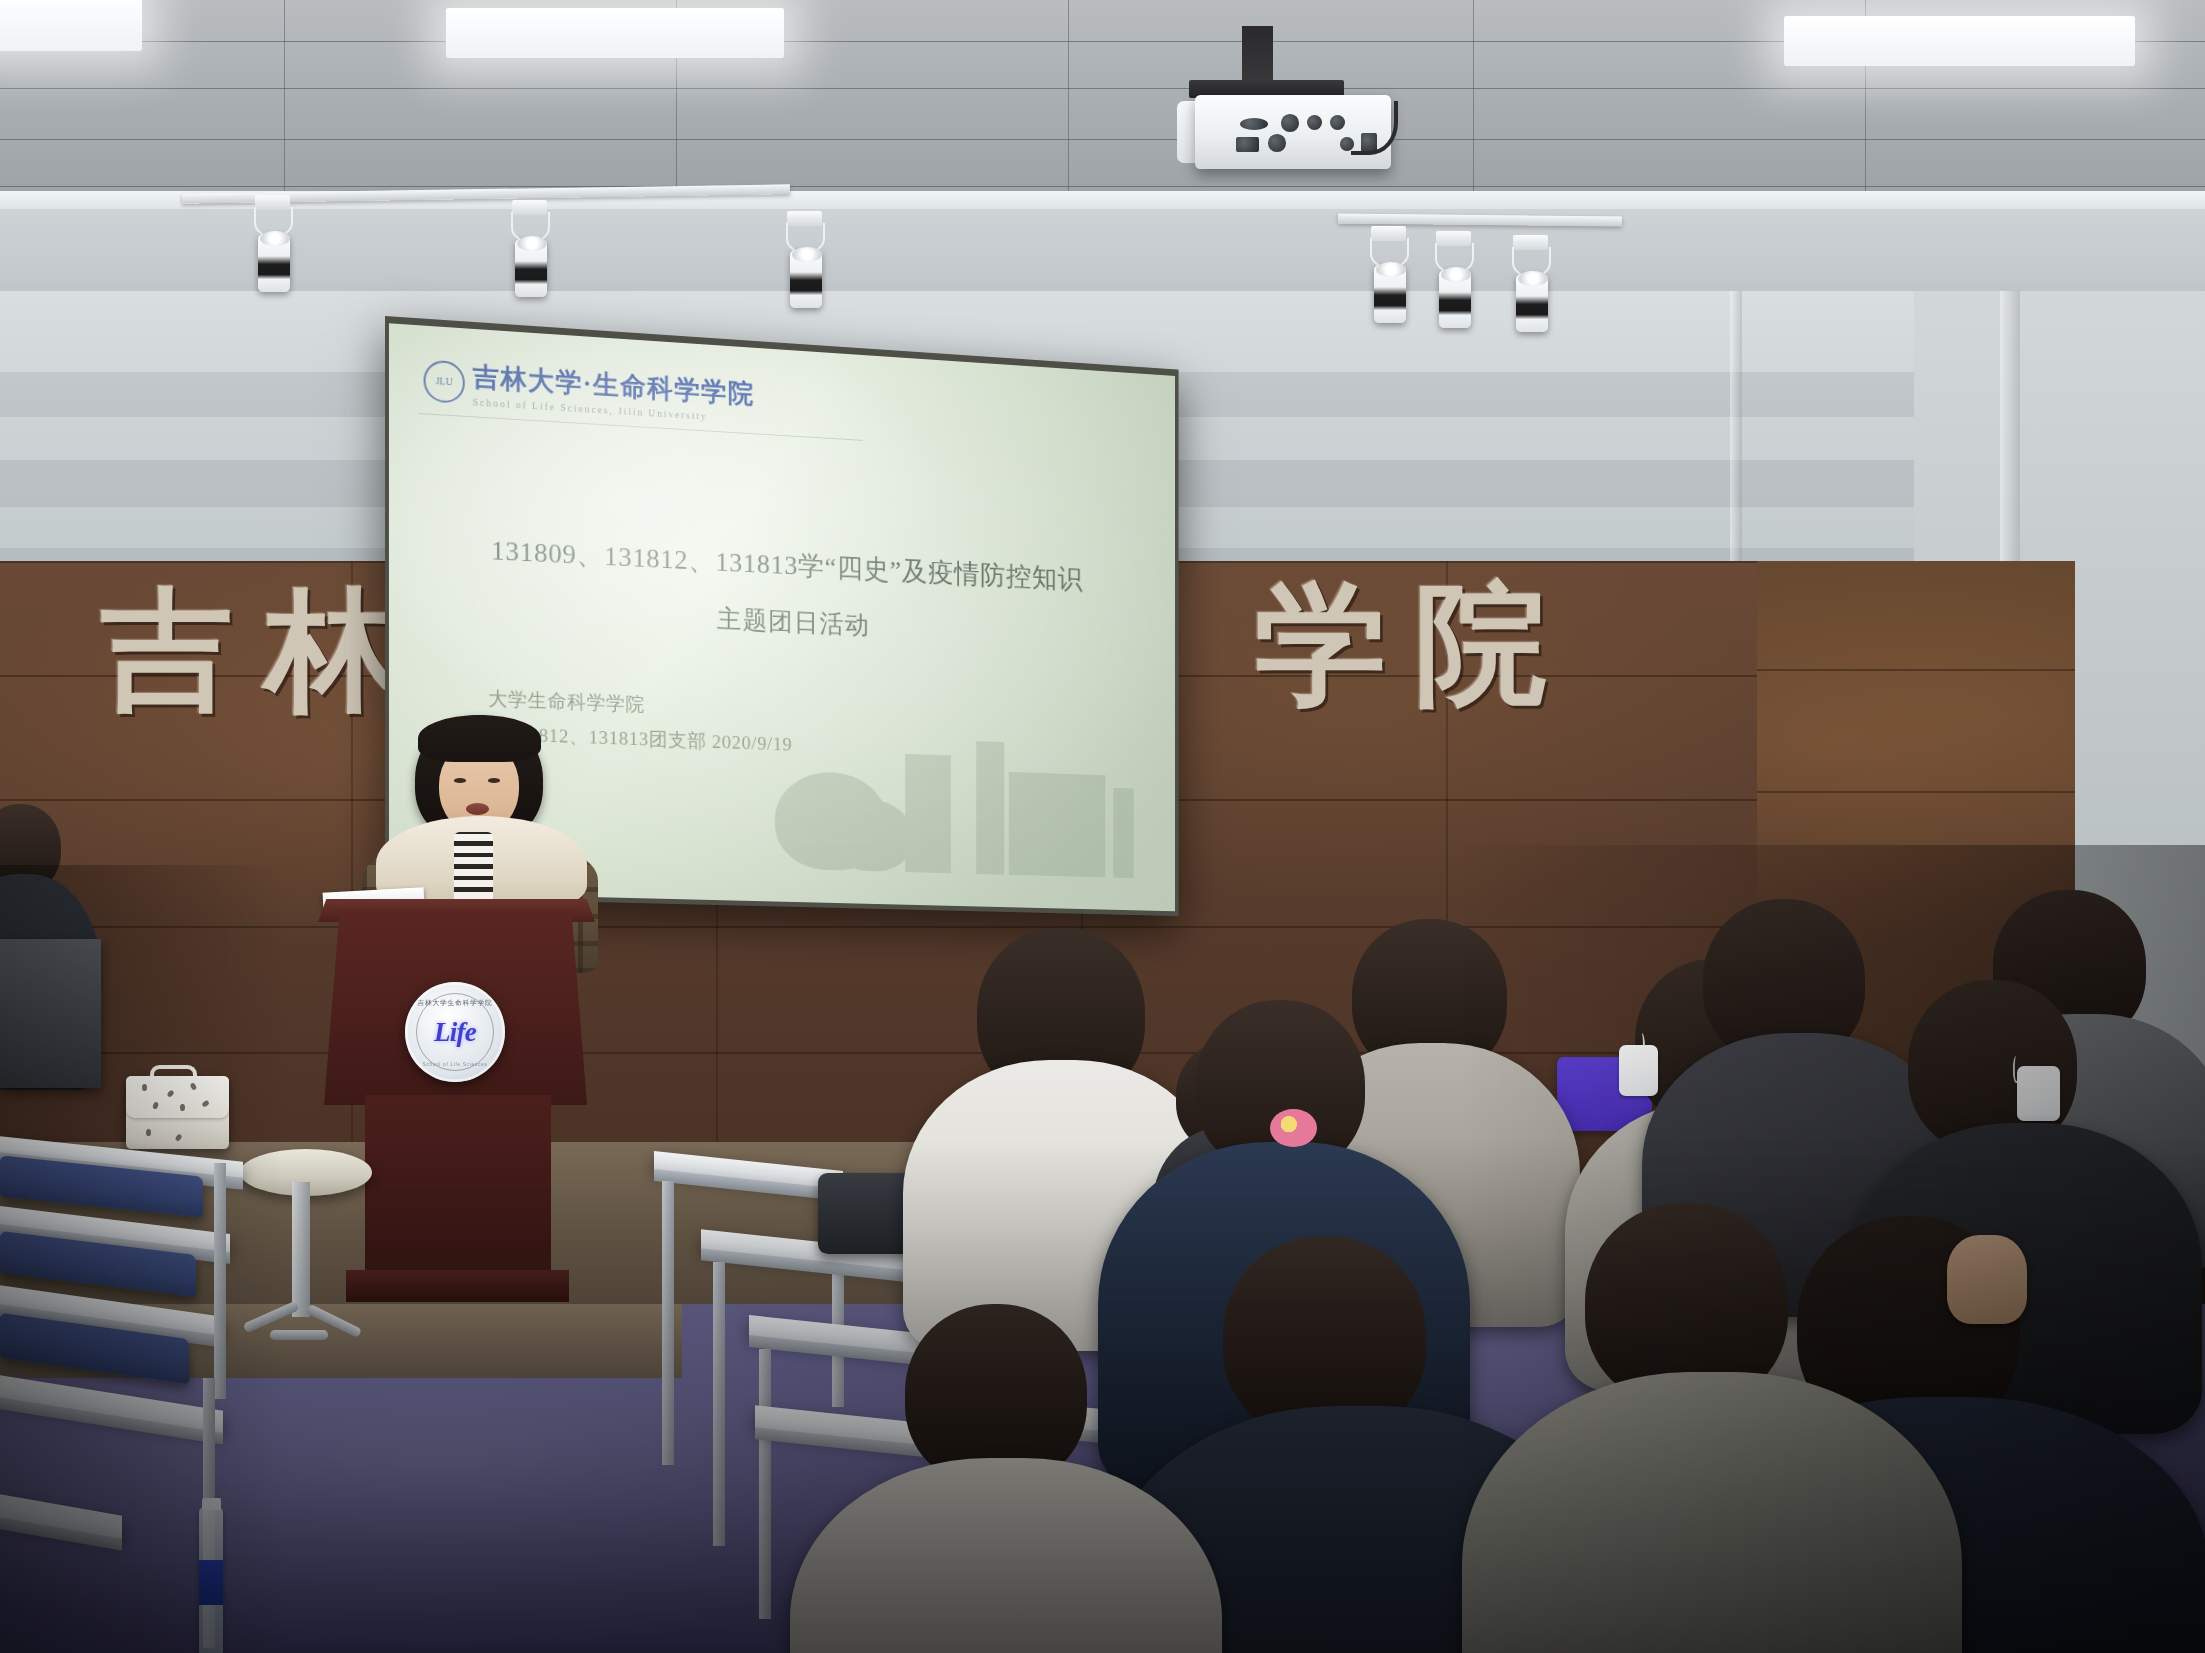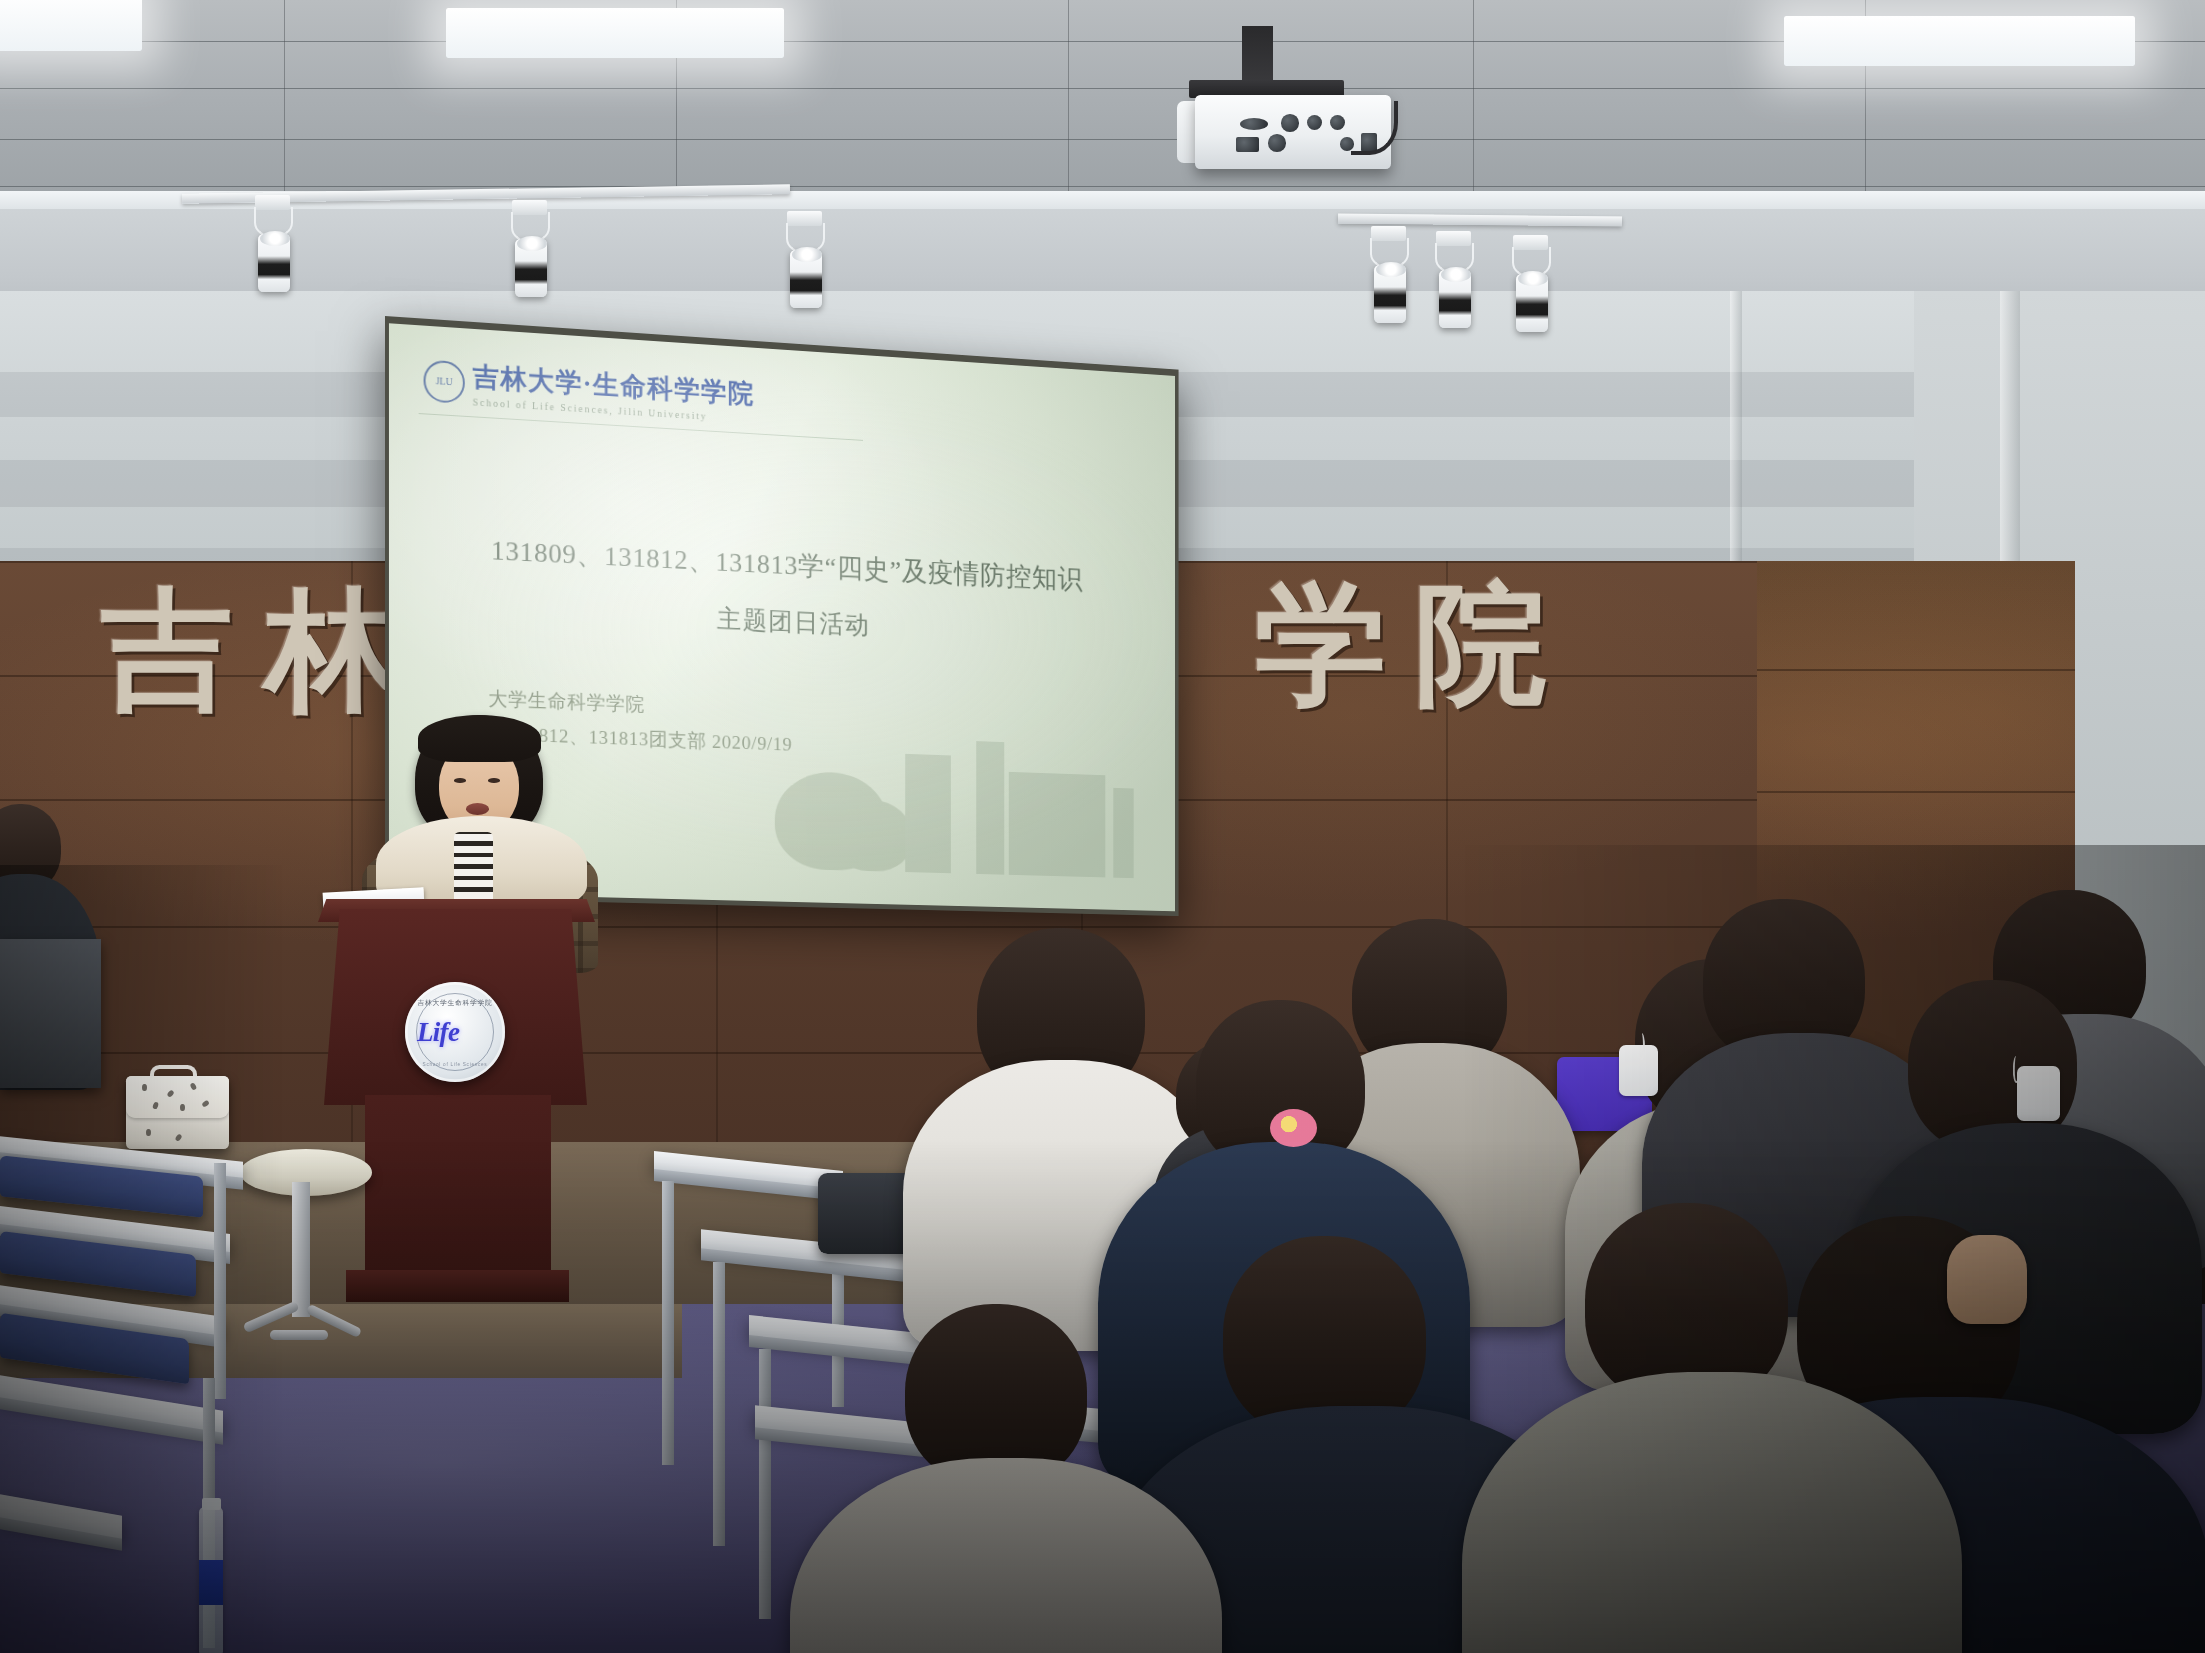--- a/index.html
+++ b/index.html
@@ -246,21 +246,21 @@
   .podium-emblem {
     position:absolute; left:405px; top:982px; width:100px; height:100px;
     border-radius:50%;
     background:radial-gradient(circle at 42% 35%, #ffffff, #dfe5ea 65%, #b9c2ca 100%);
     box-shadow:0 4px 10.8px rgba(0,0,0,.5), inset 0 0 0 2.7px rgba(255,255,255,.55);
     display:flex; align-items:center; justify-content:center;
   }
   .emblem-ring {
     width:78px; height:78px; border-radius:50%;
     border:1.4px solid rgba(80,95,120,.5);
-    display:flex; align-items:center; 
+    display:flex; align-items:center; justify-content:center;
     position:relative;
   }
   .emblem-life {
     font-family:"Liberation Serif", serif; font-style:italic; font-weight:700;
     font-size:27px; color:#3f3fd0; letter-spacing:-0.7px;
     text-shadow:0 0 4px rgba(120,120,255,.6);
   }
   .emblem-cn {
     position:absolute; top:4px; left:0; width:100%; text-align:center;
     font-size:6.8px; color:#5c6470; letter-spacing:0.7px;

